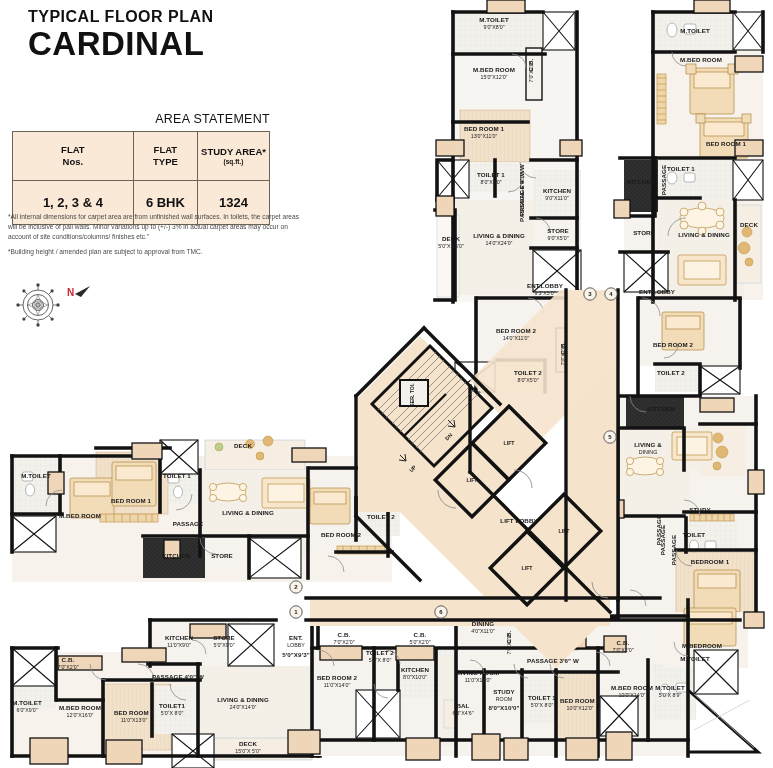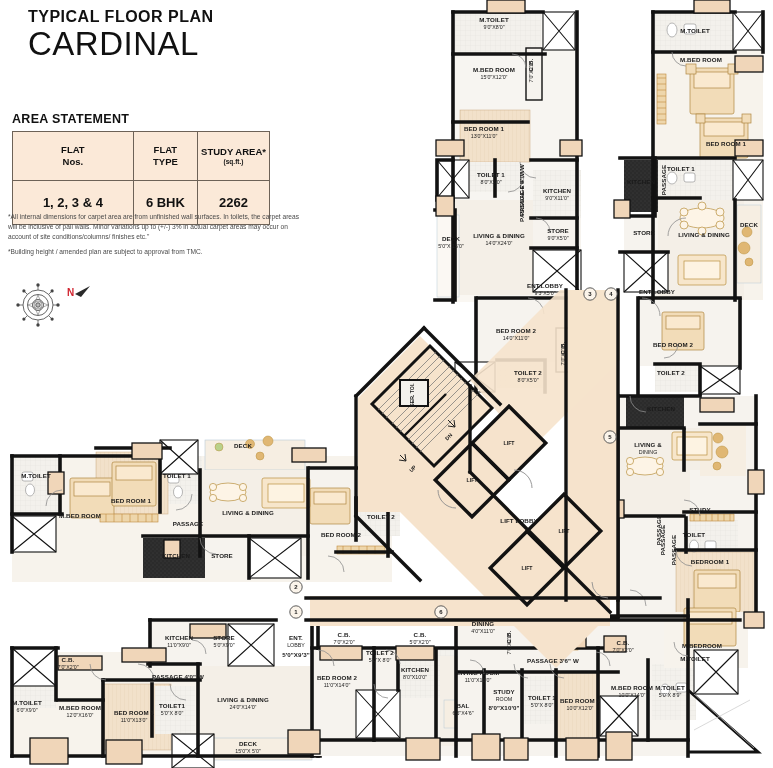--- a/index.html
+++ b/index.html
@@ -15,28 +15,28 @@
   }
   #plan-root { position: absolute; inset: 0; }
 
   
   .title-block { position: absolute; left: 28px; top: 8px; }
   .title-line1 {
     font-size: 16px; font-weight: bold; letter-spacing: 0.5px;
     color: #111; line-height: 1.1;
   }
   .title-line2 {
-    font-size: 33px; font-weight: normal; letter-spacing: 0.5px;
+    font-size: 33px; font-weight: bold; letter-spacing: 0.5px;
     color: #111; line-height: 1.05; margin-top: 1px;
   }
 
   
   .area-wrap { position: absolute; left: 12px; top: 112px; width: 258px; }
   .area-heading {
-    text-align: left; font-size: 12.5px; font-weight: bold;
+    text-align: right; font-size: 12.5px; font-weight: normal;
     color: #111; margin-bottom: 5px; letter-spacing: 0.3px;
   }
   table.area-table {
     border-collapse: collapse; width: 100%;
     background: #fbe9d8;
   }
   table.area-table th, table.area-table td {
     border: 1px solid #6d6257;
     text-align: center; color: #111;
     padding: 12px 2px;
@@ -101,21 +101,21 @@
           <th class="col-c">
             <span>STUDY AREA*</span>
             <span class="sub">(sq.ft.)</span>
           </th>
         </tr>
       </thead>
       <tbody>
         <tr>
           <td>1, 2, 3 &amp; 4</td>
           <td>6 BHK</td>
-          <td>2262</td>
+          <td>1324</td>
         </tr>
       </tbody>
     </table>
   </div>
 
   <div class="disclaimer">
     <p>*All internal dimensions for carpet area are from unfinished wall surfaces. In toilets, the carpet areas will be inclusive of pali walls. Minor variations up to (+/-) 3% in actual carpet areas may occur on account of site conditions/columns/ finishes etc."</p>
     <p>*Building height / amended plan are subject to approval from TMC.</p>
   </div>
 

